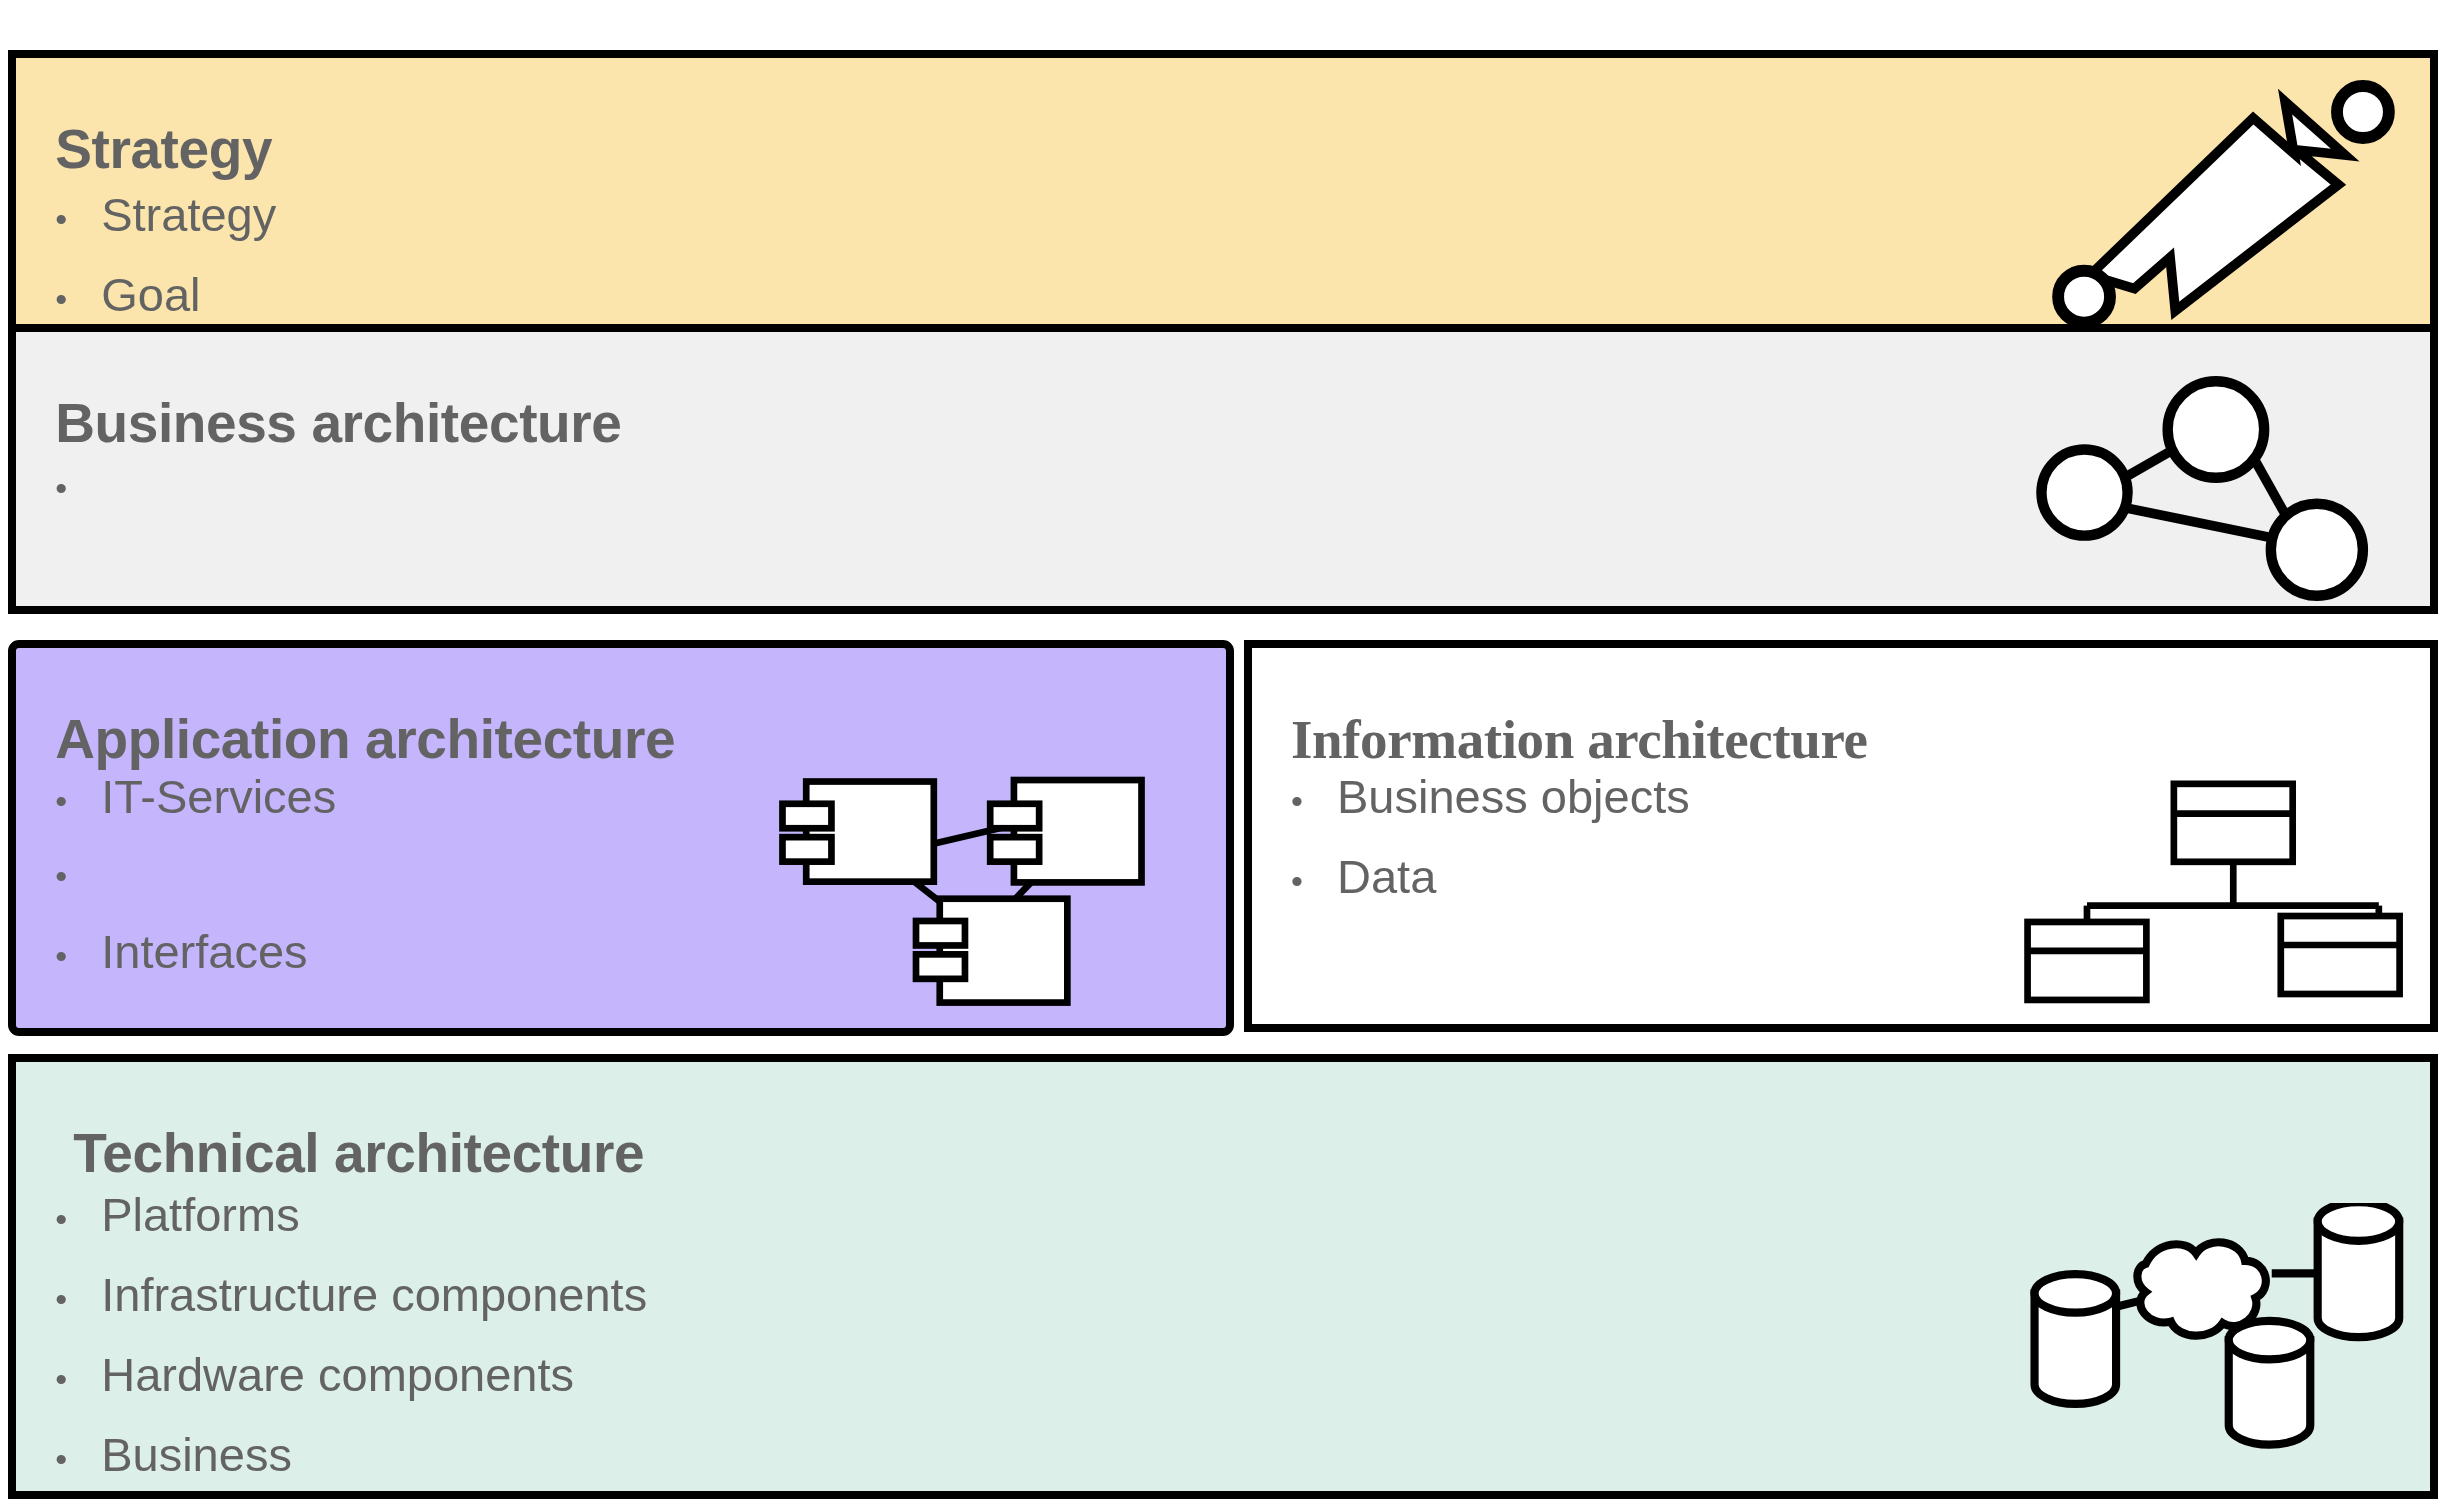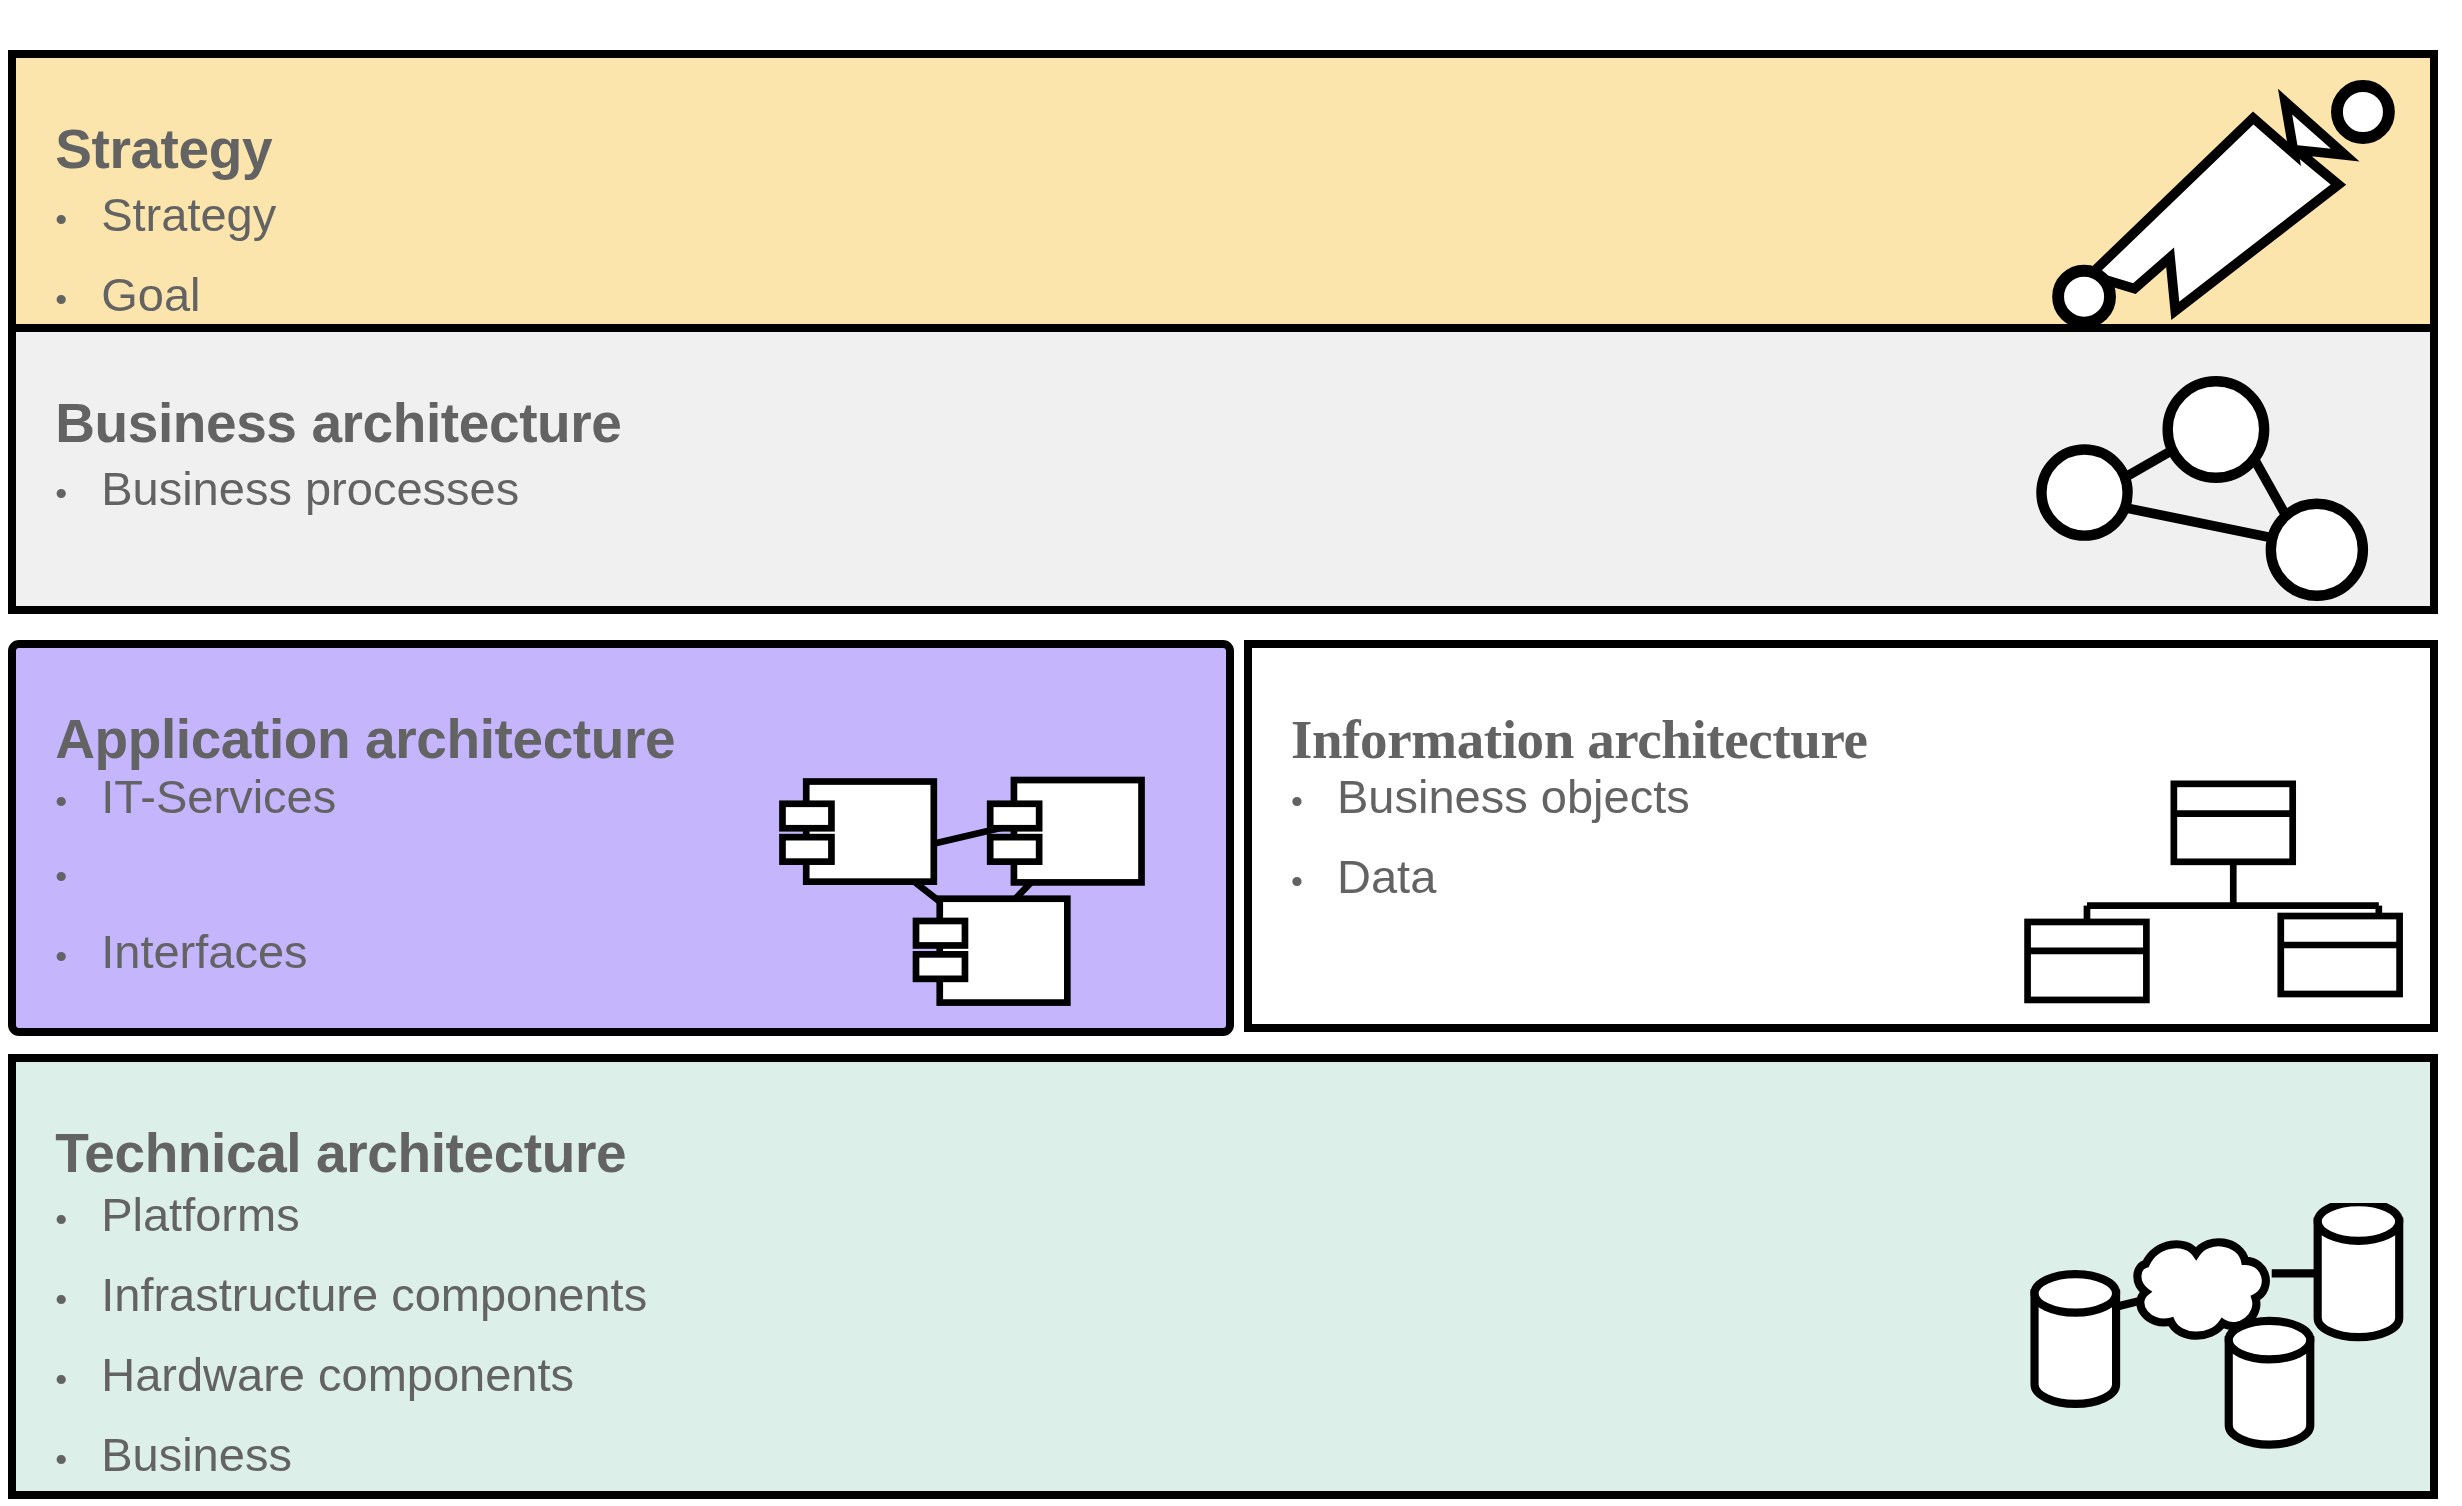--- a/index.html
+++ b/index.html
@@ -120,21 +120,21 @@
   #layer-information .bullet-list { left: 39px; top: 111px; }
   #layer-information .icon-holder { left: 757px; top: 115px; width: 401px; height: 260px; }
 
   #layer-technical {
     left: 8.2px;
     top: 1054px;
     width: 2430px;
     height: 445px;
     background: #DCEFE8;
   }
-  #layer-technical .layer-title { left: 39px; top: 16.3px; text-align: right; }
+  #layer-technical .layer-title { left: 57px; top: 16.3px; text-align: right; }
   #layer-technical .bullet-list { left: 39px; top: 115px; }
   #layer-technical .icon-holder { left: 1975px; top: 141px; width: 431px; height: 252px; }
 
   .icon-svg { display: block; width: 100%; height: 100%; }
 </style>
 </head>
 <body>
 
 <div class="diagram">
 
@@ -160,21 +160,20 @@
         <circle cx="438" cy="62" r="35" fill="#FFFFFF" stroke="#000000" stroke-width="16"></circle>
       </svg>
     </div>
   </section>
 
   <section class="layer" id="layer-business">
     <h2 class="layer-title">Business architecture</h2>
     <ul class="bullet-list">
       <li class="bullet-item">
         <span class="bullet-dot">•</span>
-        <span class="bullet-text">Business processes</span>
       </li>
     </ul>
     <div class="icon-holder">
       <svg class="icon-svg" viewBox="0 0 520 370" xmlns="http://www.w3.org/2000/svg">
         <g stroke="#000000" stroke-width="13" fill="none">
           <line x1="145" y1="190" x2="250" y2="130"></line>
           <line x1="148" y1="228" x2="362" y2="272"></line>
           <line x1="322" y1="160" x2="368" y2="242"></line>
         </g>
         <circle cx="95" cy="208" r="58" fill="#FFFFFF" stroke="#000000" stroke-width="14"></circle>

